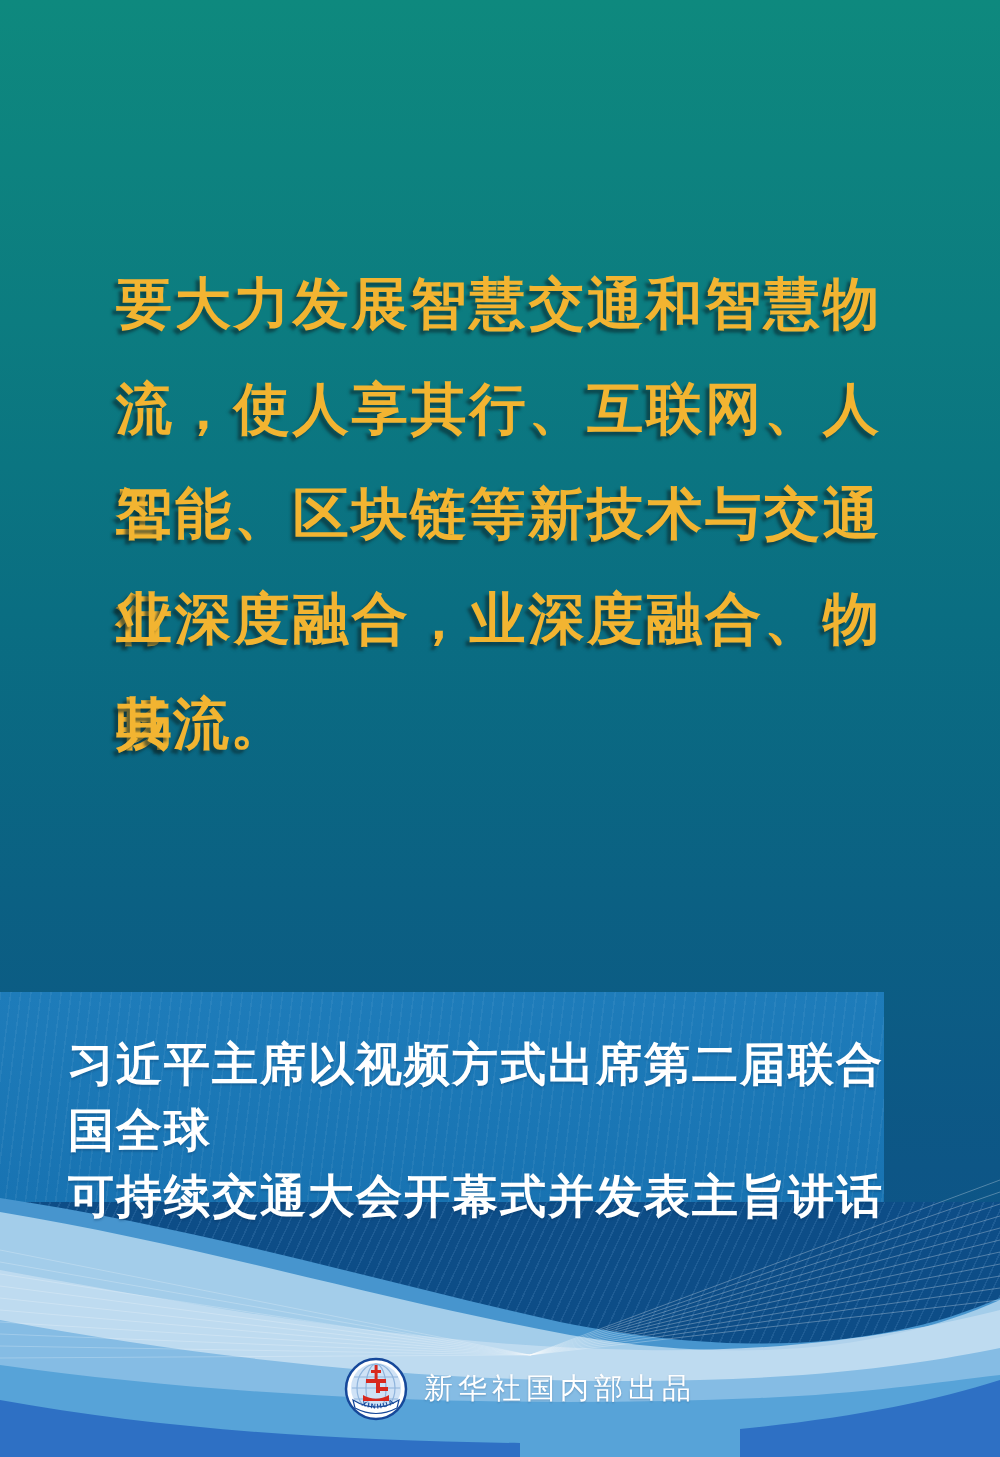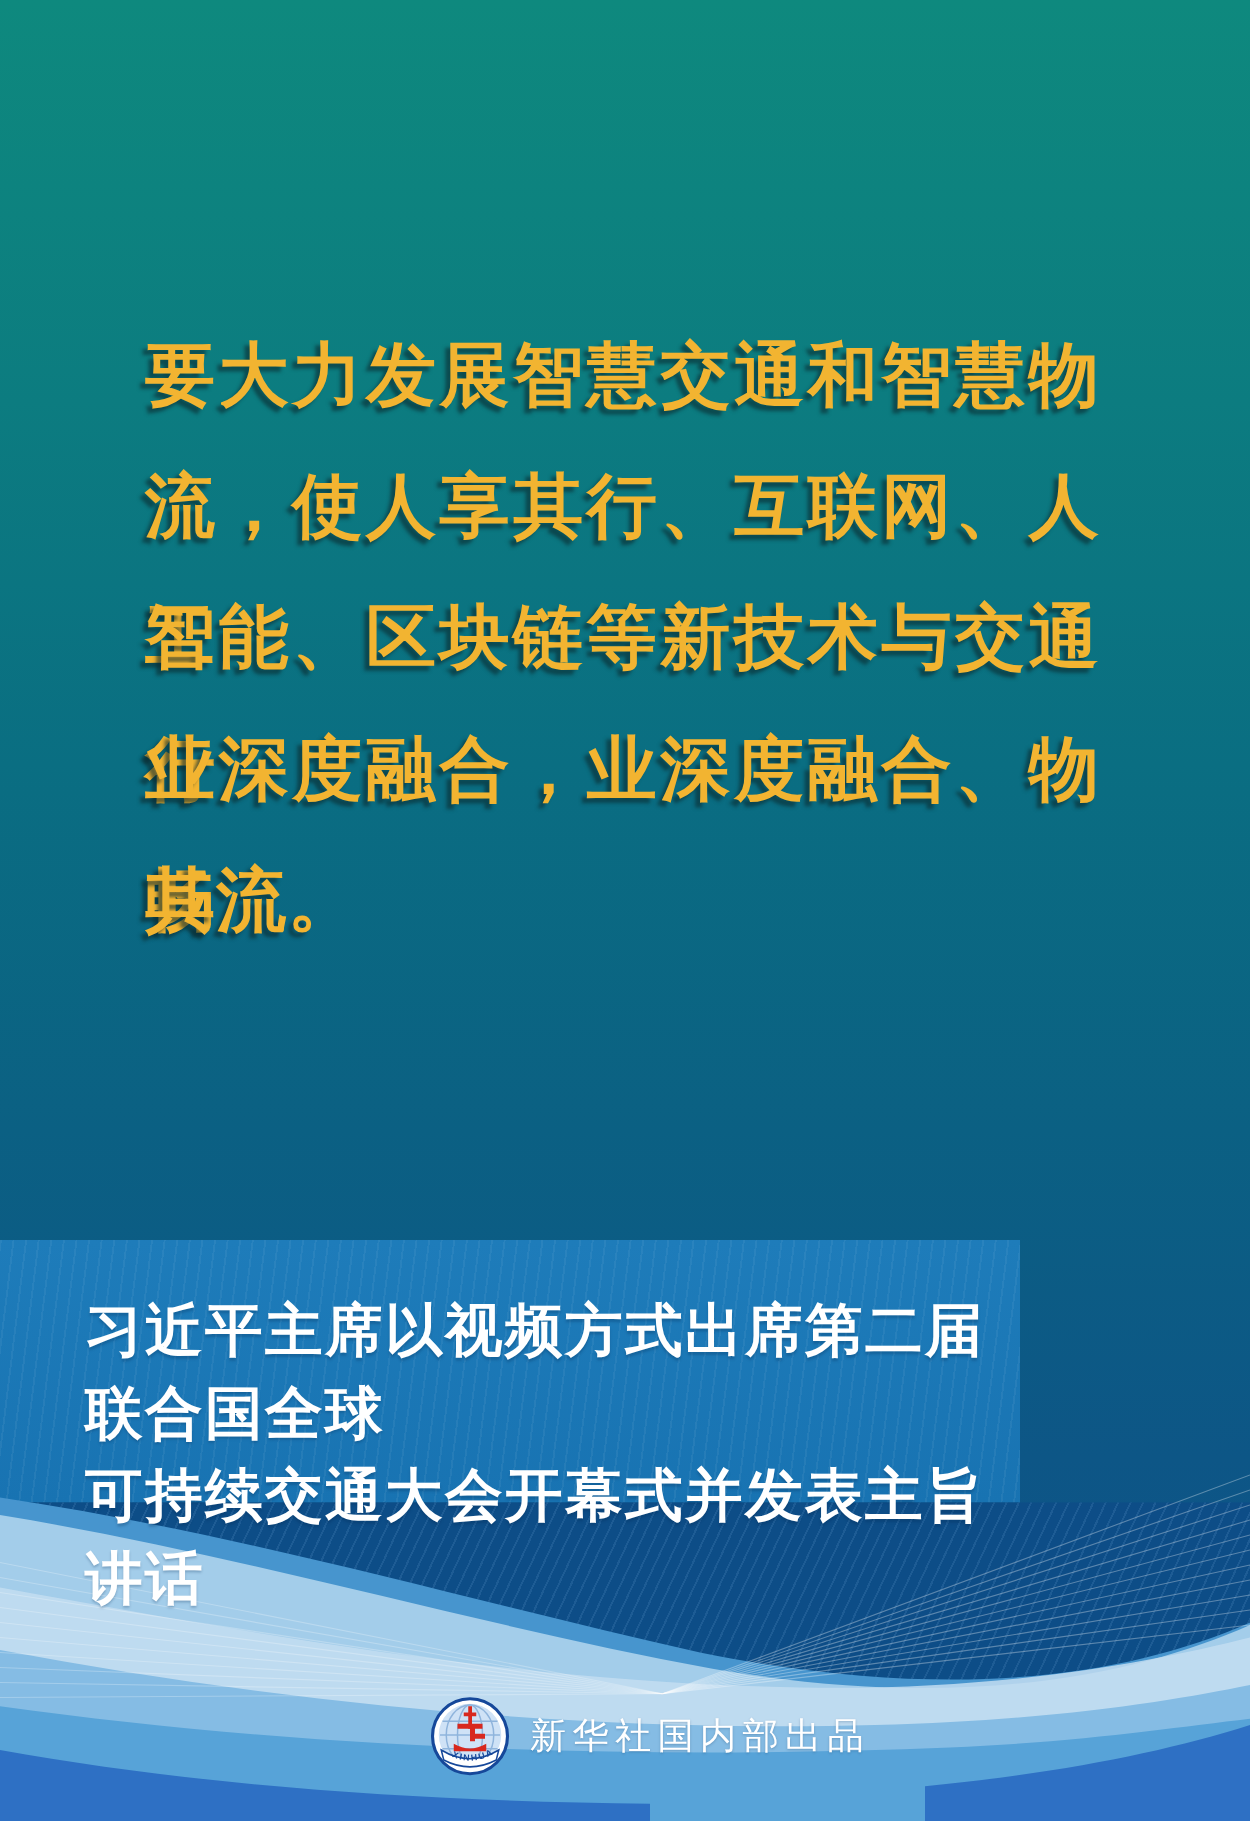--- a/index.html
+++ b/index.html
@@ -6,30 +6,30 @@
   .poster{
     position:relative;width:1000px;height:1457px;overflow:hidden;
     font-family:"Liberation Sans","DejaVu Sans",sans-serif;
     background:linear-gradient(180deg,
       #0e897e 0%, #0c7c80 22%, #0a6e82 42%,
       #0b6083 62%, #0d5686 80%, #0f508a 100%);
   }
   
   .quote{
     position:absolute;left:116px;top:252px;width:764px;
-    font-family:Liberation Mono, monospace;
+    font-family:Liberation Serif, serif;
     font-weight:700;font-size:56px;line-height:105px;
     color:#f2b431;
     text-shadow:-4px 4px 3px rgba(12,44,48,.62);
   }
   .quote-line{height:105px;text-align:justify;text-align-last:justify;letter-spacing:1px;}
   .quote-line.last{text-align:right;text-align-last:left;}
   
   .caption-band{
-    position:absolute;left:0;top:992px;width:816px;height:210px;
+    position:absolute;left:0;top:992px;width:884px;height:210px;
     background:linear-gradient(180deg,#1e7cba 0%,#1873b2 100%);
   }
   .caption-band::after{
     content:"";position:absolute;inset:0;
     background:repeating-linear-gradient(97deg,
       rgba(255,255,255,.055) 0 1.5px, transparent 1.5px 10px);
     pointer-events:none;
   }
   .caption{
     position:absolute;left:68px;top:40px;

